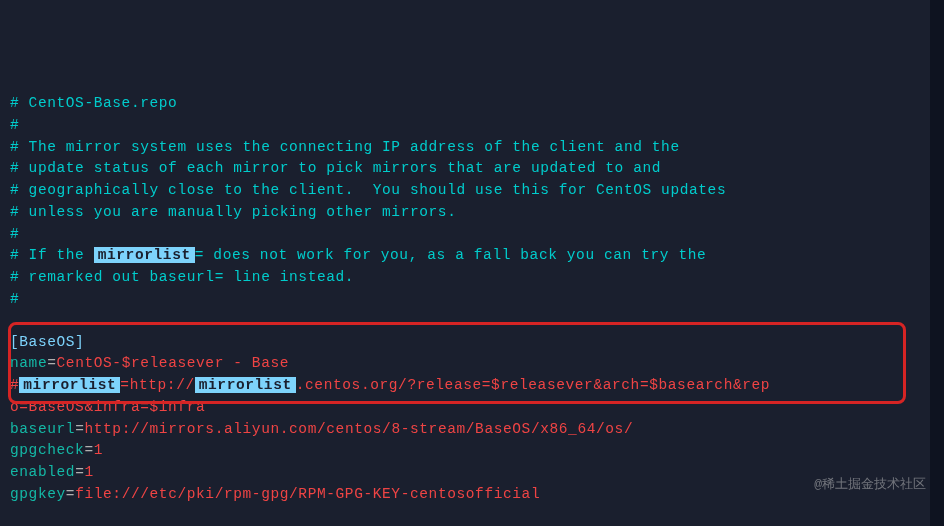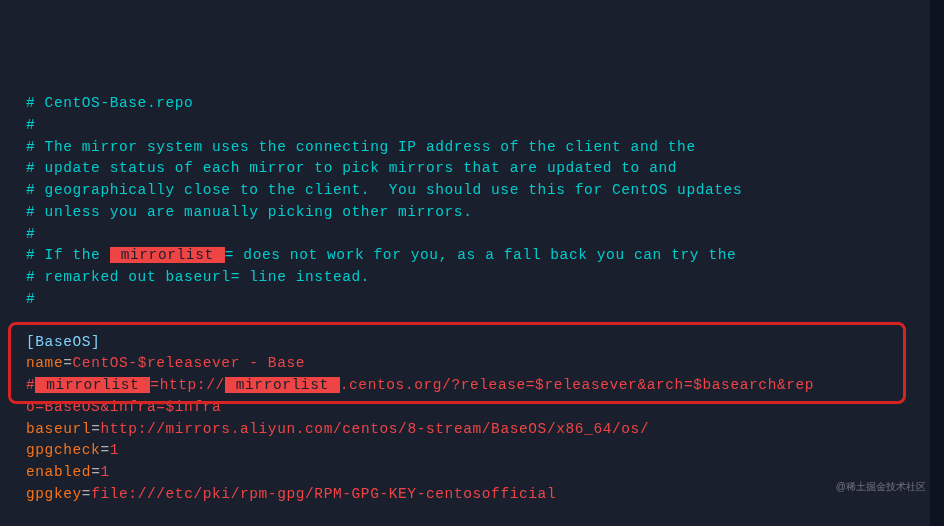--- a/index.html
+++ b/index.html
@@ -11,53 +11,53 @@
     padding: 6px 10px;
     width: 944px;
     height: 526px;
     overflow: hidden;
     white-space: pre-wrap;
     word-break: break-all;
     position: relative;
     letter-spacing: 0.6px;
   }
   .comment { color: #00cccc; }
-  .hl { background: #ef4444; color: #1a1f2e; padding: 0 11px; }
+  .hl { background: #7dd3fc; color: #1a1f2e; padding: 0 4px; font-weight: bold; }
   .section { color: #7dd3fc; }
-  .key { color: #f97316; }
+  .key { color: #14b8a6; }
   .eq { color: #b0b0b0; }
   .val { color: #ef4444; }
   .highlighted-box {
     position: absolute;
     border: 3px solid #d62424;
     border-radius: 8px;
     left: 8px;
     top: 322px;
     width: 898px;
     height: 82px;
     pointer-events: none;
   }
   .watermark {
     position: absolute;
     right: 18px;
     bottom: 32px;
     color: rgba(200,200,200,0.5);
-    font-family: Liberation Sans, sans-serif;
-    font-size: 10px;
+    font-family: Liberation Mono, monospace;
+    font-size: 13px;
     letter-spacing: 0;
   }
   .scrollbar {
     position: absolute;
     right: 0;
     top: 0;
     width: 14px;
     height: 100%;
     background: #0e1320;
   }
-  .line { display: block; margin-left: 16px; }
+  .line { display: block; }
   .blank { height: 21px; }
 </style>
 </head>
 <body>
 
 
 
 <div><span class="line comment"># CentOS-Base.repo</span><span class="line comment">#</span><span class="line comment"># The mirror system uses the connecting IP address of the client and the</span><span class="line comment"># update status of each mirror to pick mirrors that are updated to and</span><span class="line comment"># geographically close to the client.  You should use this for CentOS updates</span><span class="line comment"># unless you are manually picking other mirrors.</span><span class="line comment">#</span><span class="line"><span class="comment"># If the </span><span class="hl">mirrorlist</span><span class="comment">= does not work for you, as a fall back you can try the</span></span><span class="line comment"># remarked out baseurl= line instead.</span><span class="line comment">#</span><div class="blank"></div><span class="line section">[BaseOS]</span><span class="line"><span class="key">name</span><span class="eq">=</span><span class="val">CentOS-$releasever - Base</span></span><span class="line"><span class="val">#</span><span class="hl">mirrorlist</span><span class="val">=http://</span><span class="hl">mirrorlist</span><span class="val">.centos.org/?release=$releasever&amp;arch=$basearch&amp;rep</span></span><span class="line val">o=BaseOS&amp;infra=$infra</span><span class="line"><span class="key">baseurl</span><span class="eq">=</span><span class="val">http://mirrors.aliyun.com/centos/8-stream/BaseOS/x86_64/os/</span></span><span class="line"><span class="key">gpgcheck</span><span class="eq">=</span><span class="val">1</span></span><span class="line"><span class="key">enabled</span><span class="eq">=</span><span class="val">1</span></span><span class="line"><span class="key">gpgkey</span><span class="eq">=</span><span class="val">file:///etc/pki/rpm-gpg/RPM-GPG-KEY-centosofficial</span></span><div class="blank"></div></div>
 
 <div class="highlighted-box"></div>

